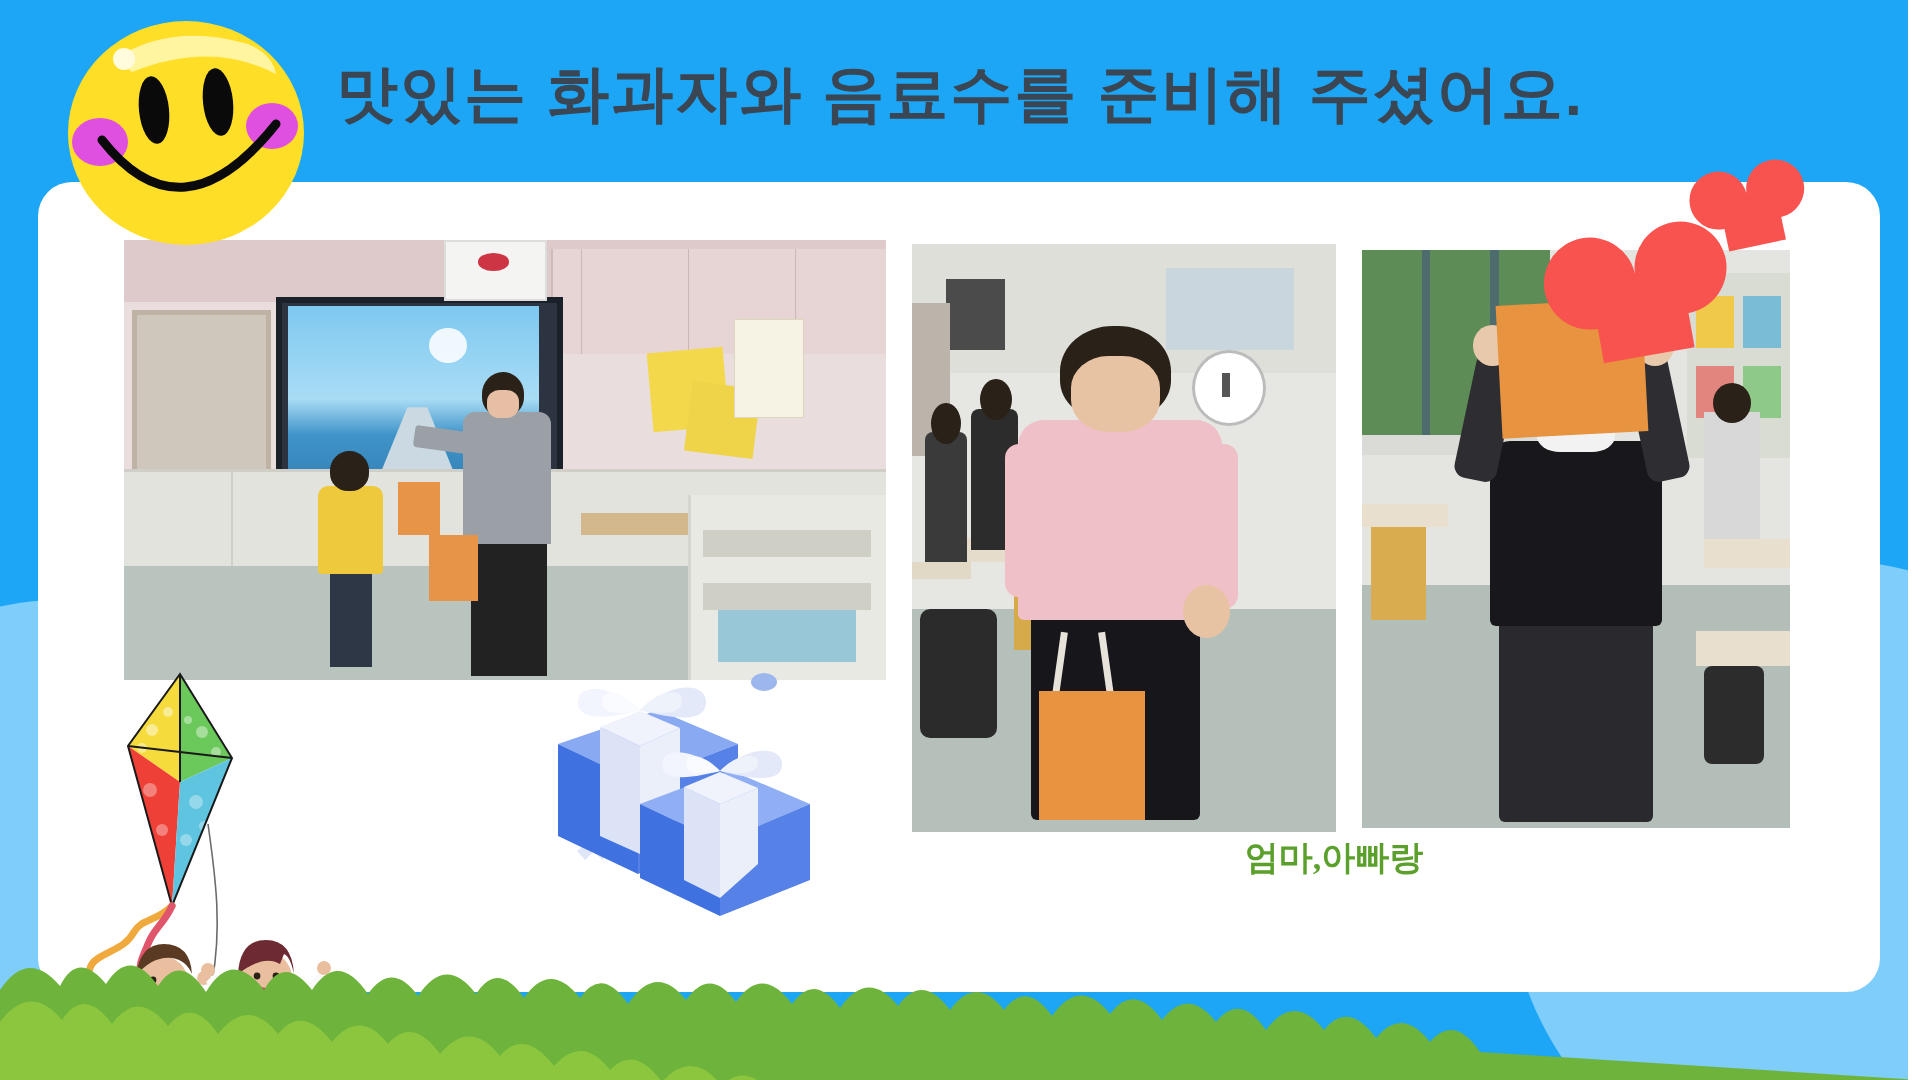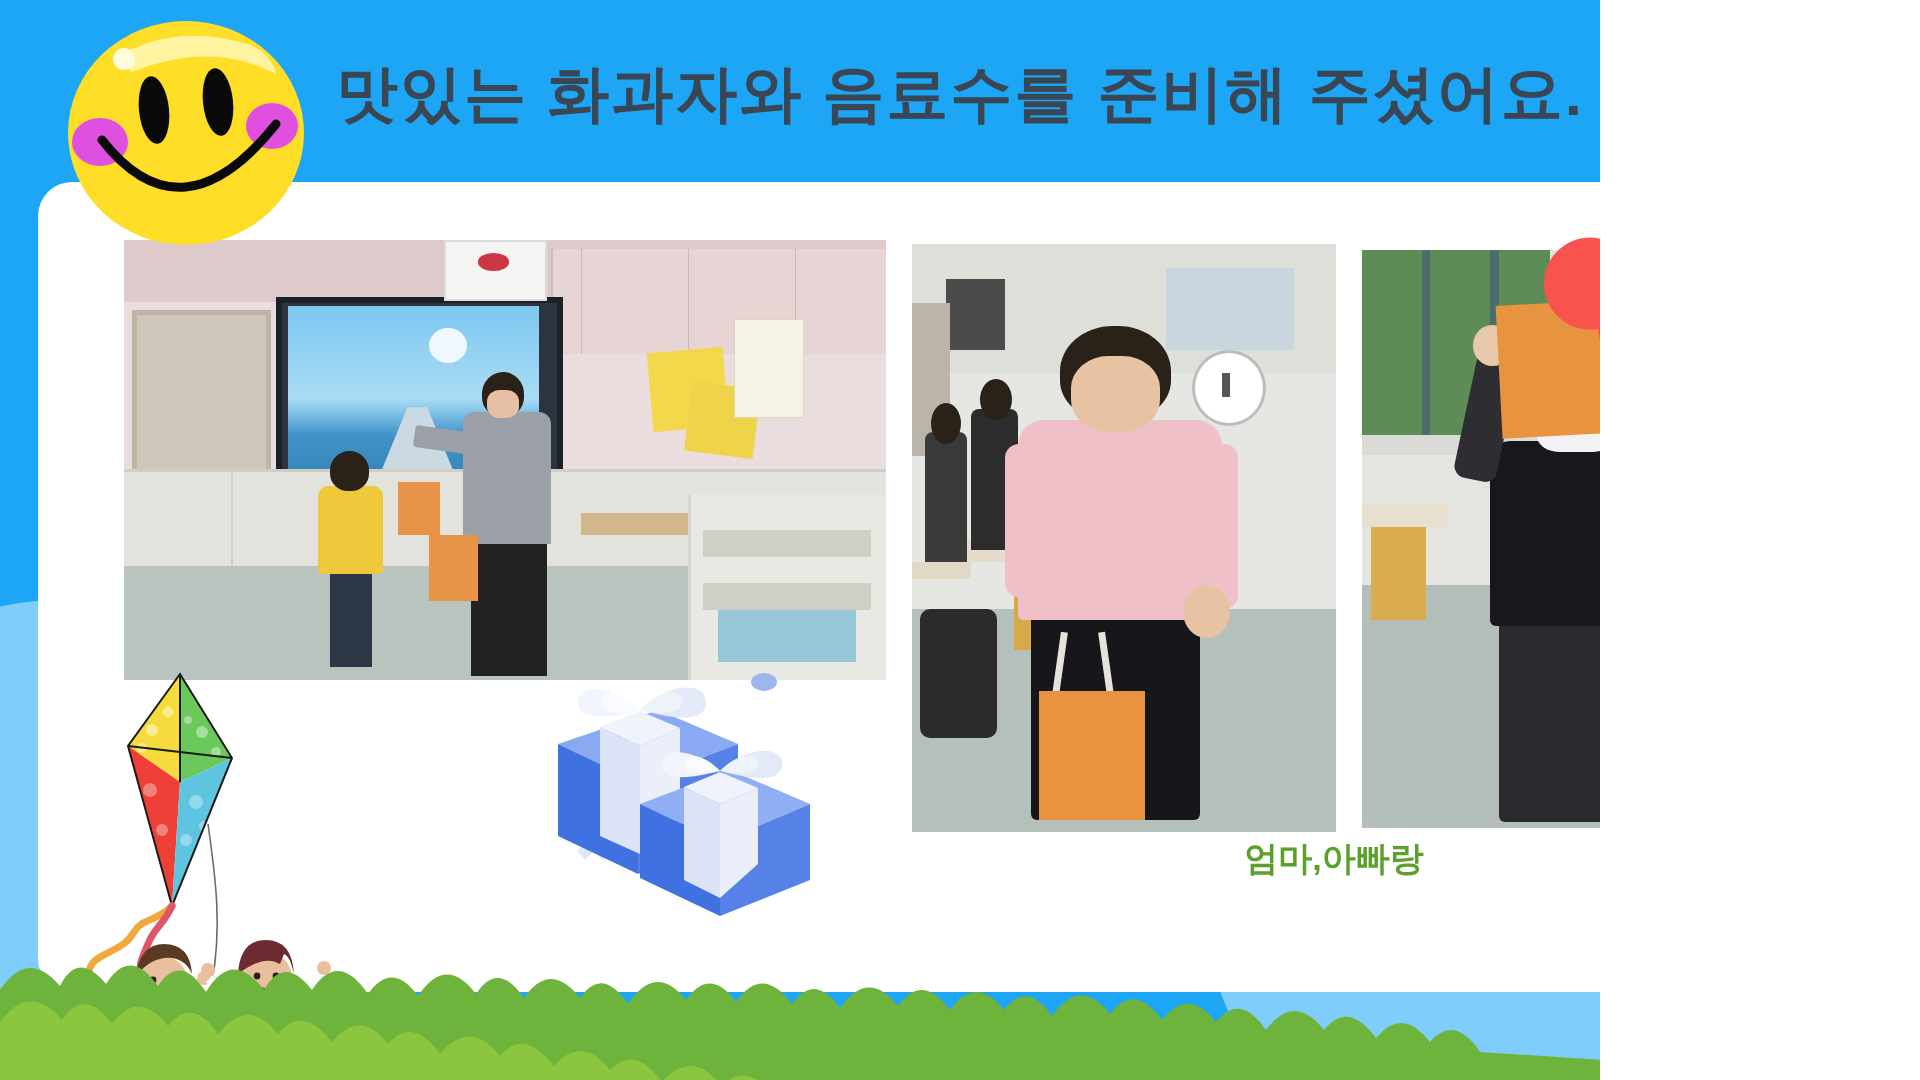--- a/index.html
+++ b/index.html
@@ -6,21 +6,21 @@
     margin: 0;
     padding: 0;
     width: 1920px;
     height: 1080px;
     overflow: hidden;
     font-family: "Liberation Sans", sans-serif;
   }
 
   #stage {
     position: relative;
-    width: 1600px;
+    width: 1908px;
     height: 1080px;
     background: #1CA6F5;
     overflow: hidden;
   }
 
   
   .bg-blob {
     position: absolute;
     background: #8ED3FA;
     border-radius: 50%;
@@ -265,21 +265,21 @@
     text-align:center;
     z-index: 11;
   }
   .cap-line {
     color: #5CA02C;
     font-size: 34px;
     font-weight: bold;
     line-height: 1.9;
     white-space: nowrap;
   }
-  #cap-line-1 { padding-right: 12px; }
+  #cap-line-1 { padding-right: 12px; font-family: Liberation Serif, serif; }
   #cap-line-2 { }
 </style>
 </head>
 <body>
 
 <div id="stage">
 
   <div class="bg-blob" id="blob-left"></div>
   <div class="bg-blob" id="blob-right"></div>
 

